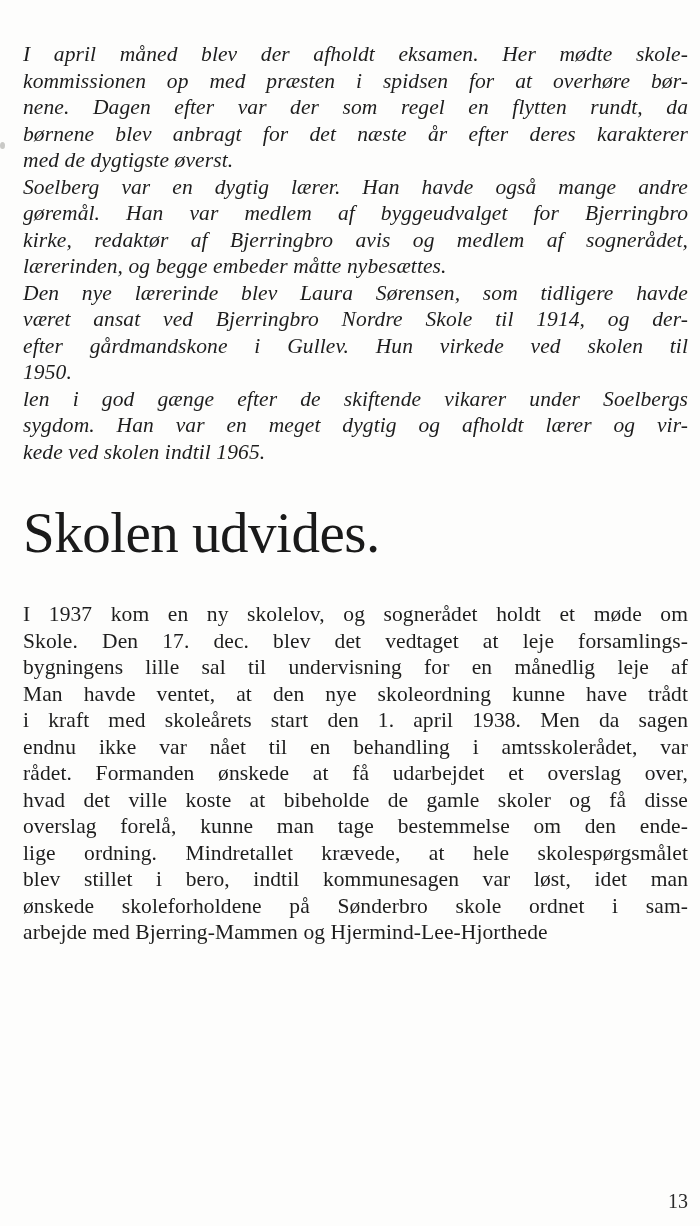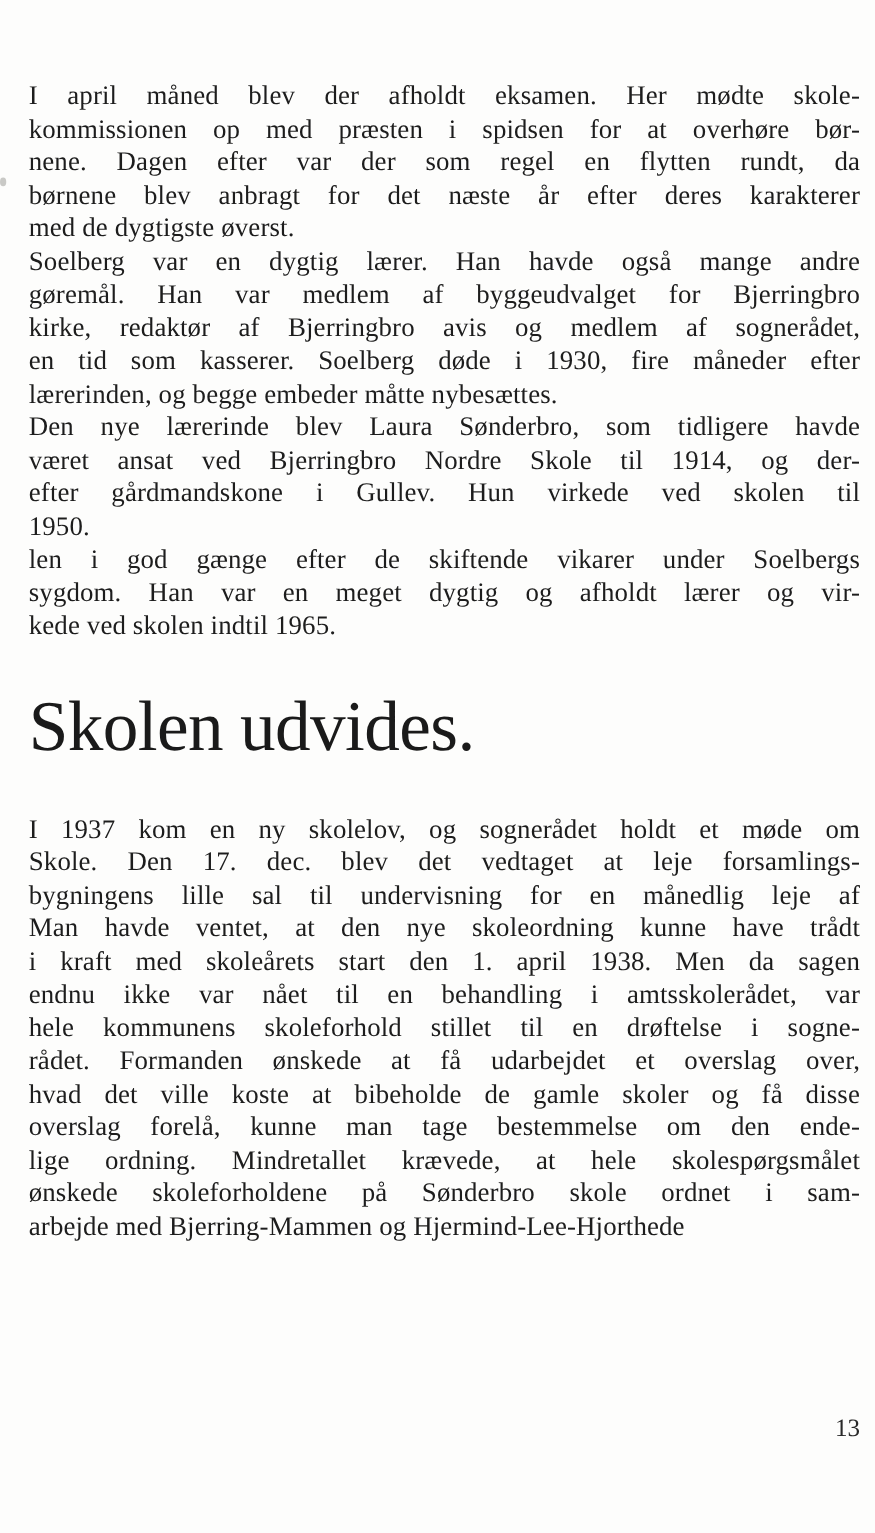--- a/index.html
+++ b/index.html
@@ -20,21 +20,22 @@
     left: 23px;
     width: 665px;
     top: 0;
   }
   .body-text {
     font-size: 21.5px;
     line-height: 26.5px;
     letter-spacing: 0.1px;
   }
   .section-1 {
-    margin-top: 63px;
+    margin-top: 41px;
+    font-style: italic;
   }
   .section-2 {
     margin-top: 24px;
   }
   .para {
     margin: 0;
   }
   .line {
     text-align: justify;
     text-align-last: justify;
@@ -46,21 +47,21 @@
   }
   .section-heading {
     font-size: 57px;
     line-height: 60px;
     font-weight: normal;
     letter-spacing: -0.5px;
     color: #1a1a1a;
   }
   .page-number {
     position: absolute;
-    top: 1132px;
+    top: 1190px;
     right: 12px;
     font-size: 20px;
     line-height: 22px;
     color: #2a2a2a;
   }
   .scan-artifact {
     position: absolute;
     left: 0px;
     top: 142px;
     width: 5px;
@@ -82,25 +83,24 @@
           <div class="line">I april måned blev der afholdt eksamen. Her mødte skole-</div>
           <div class="line">kommissionen op med præsten i spidsen for at overhøre bør-</div>
           <div class="line">nene. Dagen efter var der som regel en flytten rundt, da</div>
           <div class="line">børnene blev anbragt for det næste år efter deres karakterer</div>
           <div class="line last">med de dygtigste øverst.</div>
         </div>
         <div class="para">
           <div class="line">Soelberg var en dygtig lærer. Han havde også mange andre</div>
           <div class="line">gøremål. Han var medlem af byggeudvalget for Bjerringbro</div>
           <div class="line">kirke, redaktør af Bjerringbro avis og medlem af sognerådet,</div>
-          <div class="line">en tid som kasserer. Soelberg døde i 1930, fire måneder efter</div>
           <div class="line last">lærerinden, og begge embeder måtte nybesættes.</div>
         </div>
         <div class="para">
-          <div class="line">Den nye lærerinde blev Laura Sønderbro, som tidligere havde</div>
+          <div class="line">Den nye lærerinde blev Laura Sørensen, som tidligere havde</div>
           <div class="line">været ansat ved Bjerringbro Nordre Skole til 1914, og der-</div>
           <div class="line">efter gårdmandskone i Gullev. Hun virkede ved skolen til</div>
           <div class="line last">1950.</div>
         </div>
         <div class="para">
           <div class="line">len i god gænge efter de skiftende vikarer under Soelbergs</div>
           <div class="line">sygdom. Han var en meget dygtig og afholdt lærer og vir-</div>
           <div class="line last">kede ved skolen indtil 1965.</div>
         </div>
       </div>
@@ -110,25 +110,25 @@
     <div class="body-text section-2">
         <div class="para">
           <div class="line">I 1937 kom en ny skolelov, og sognerådet holdt et møde om</div>
           <div class="line">Skole. Den 17. dec. blev det vedtaget at leje forsamlings-</div>
           <div class="line">bygningens lille sal til undervisning for en månedlig leje af</div>
         </div>
         <div class="para">
           <div class="line">Man havde ventet, at den nye skoleordning kunne have trådt</div>
           <div class="line">i kraft med skoleårets start den 1. april 1938. Men da sagen</div>
           <div class="line">endnu ikke var nået til en behandling i amtsskolerådet, var</div>
-          <div class="line">hele kommunens skoleforhold stillet til en drøftelse i sogne-</div>
           <div class="line">rådet. Formanden ønskede at få udarbejdet et overslag over,</div>
           <div class="line">hvad det ville koste at bibeholde de gamle skoler og få disse</div>
           <div class="line">overslag forelå, kunne man tage bestemmelse om den ende-</div>
           <div class="line">lige ordning. Mindretallet krævede, at hele skolespørgsmålet</div>
+          <div class="line">blev stillet i bero, indtil kommunesagen var løst, idet man</div>
           <div class="line">ønskede skoleforholdene på Sønderbro skole ordnet i sam-</div>
           <div class="line last">arbejde med Bjerring-Mammen og Hjermind-Lee-Hjorthede</div>
         </div>
       </div>
 
   </div>
 
   <div class="page-number">13</div>
 </div>
 

